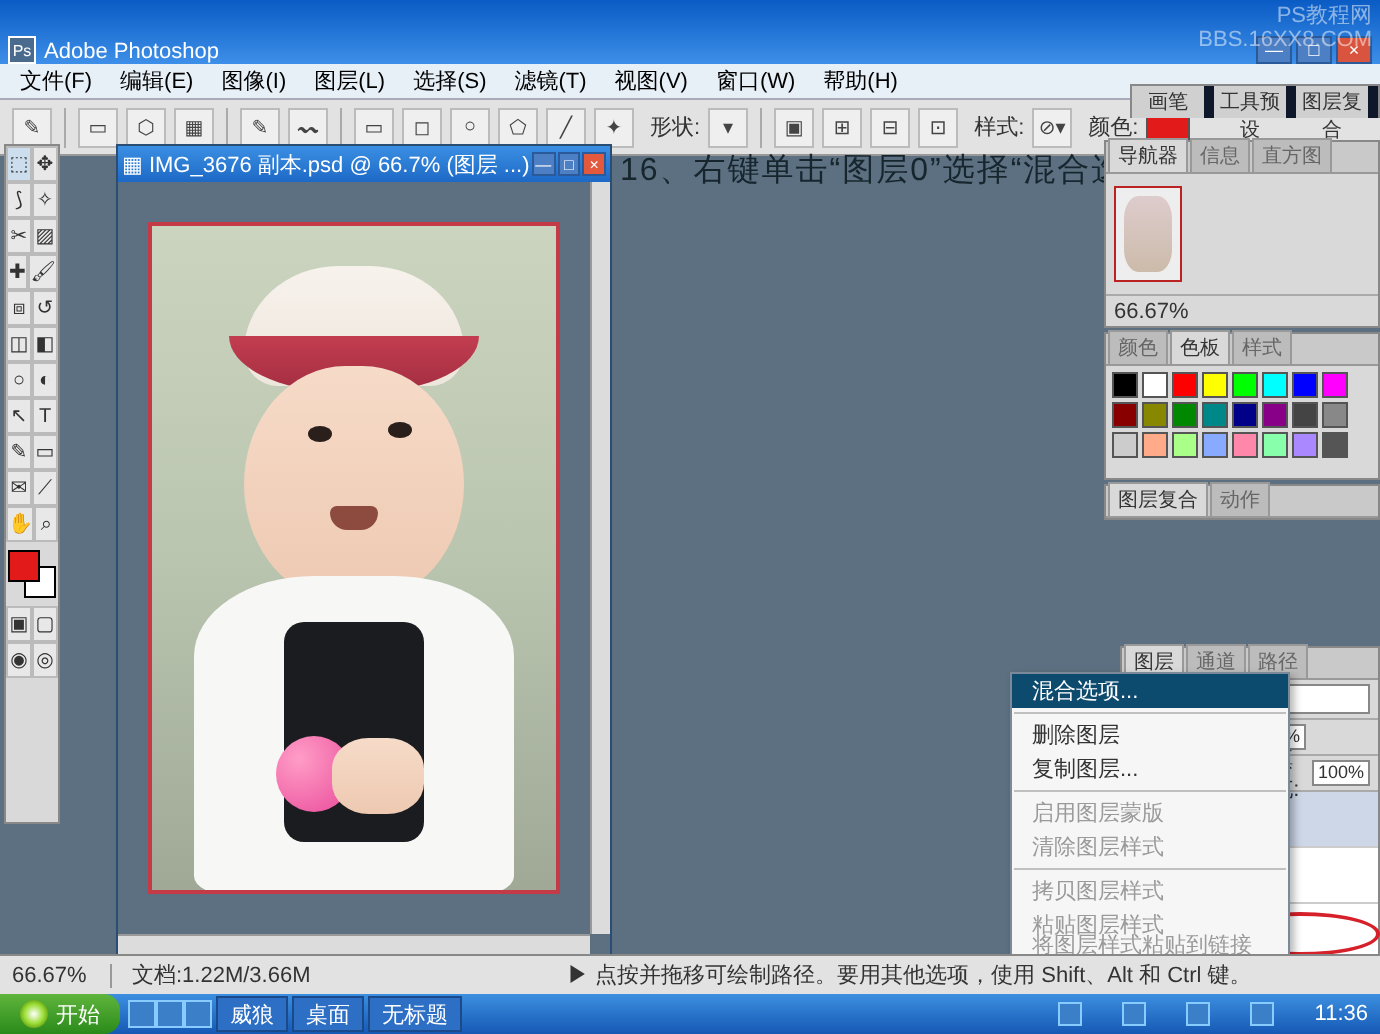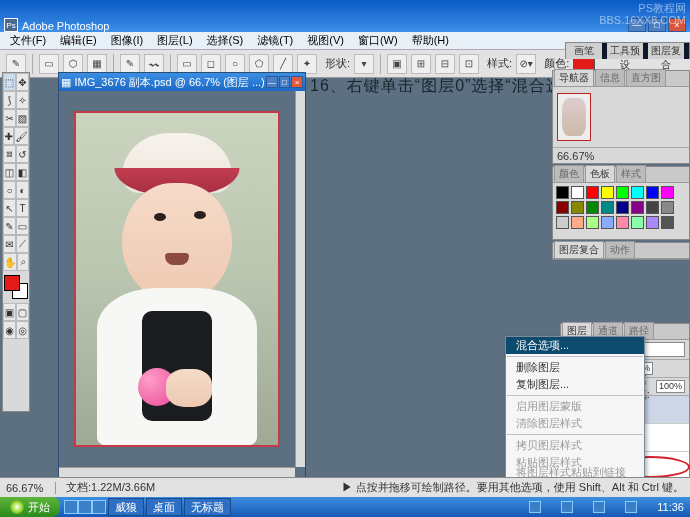--- a/index.html
+++ b/index.html
@@ -372,21 +372,21 @@
 </div>
 
 <div class="ql">
   <div class="ql-icon"></div>
   <span>未标...</span>
 </div>
 
 <div class="statusbar">
   <div class="status-zoom">66.67%</div>
   <div>文档:1.22M/3.66M</div>
-  <div style="flex:1;text-align:right;padding-left:60px">▶ 点按并拖移可绘制路径。要用其他选项，使用 Shift、Alt 和 Ctrl 键。</div>
+  <div style="flex:1;text-align:center;padding-left:60px">▶ 点按并拖移可绘制路径。要用其他选项，使用 Shift、Alt 和 Ctrl 键。</div>
 </div>
 
 <div class="taskbar">
   <div class="start">
     <div class="start-orb"></div>
     <span>开始</span>
   </div>
   <div class="tb-icon" style="width:14px;height:14px;margin-left:4px;border:1px solid #8cf;background:#3a7fc8"></div>
   <div class="tb-icon" style="width:14px;height:14px;border:1px solid #8cf;background:#3a7fc8"></div>
   <div class="tb-icon" style="width:14px;height:14px;border:1px solid #8cf;background:#3a7fc8"></div>

